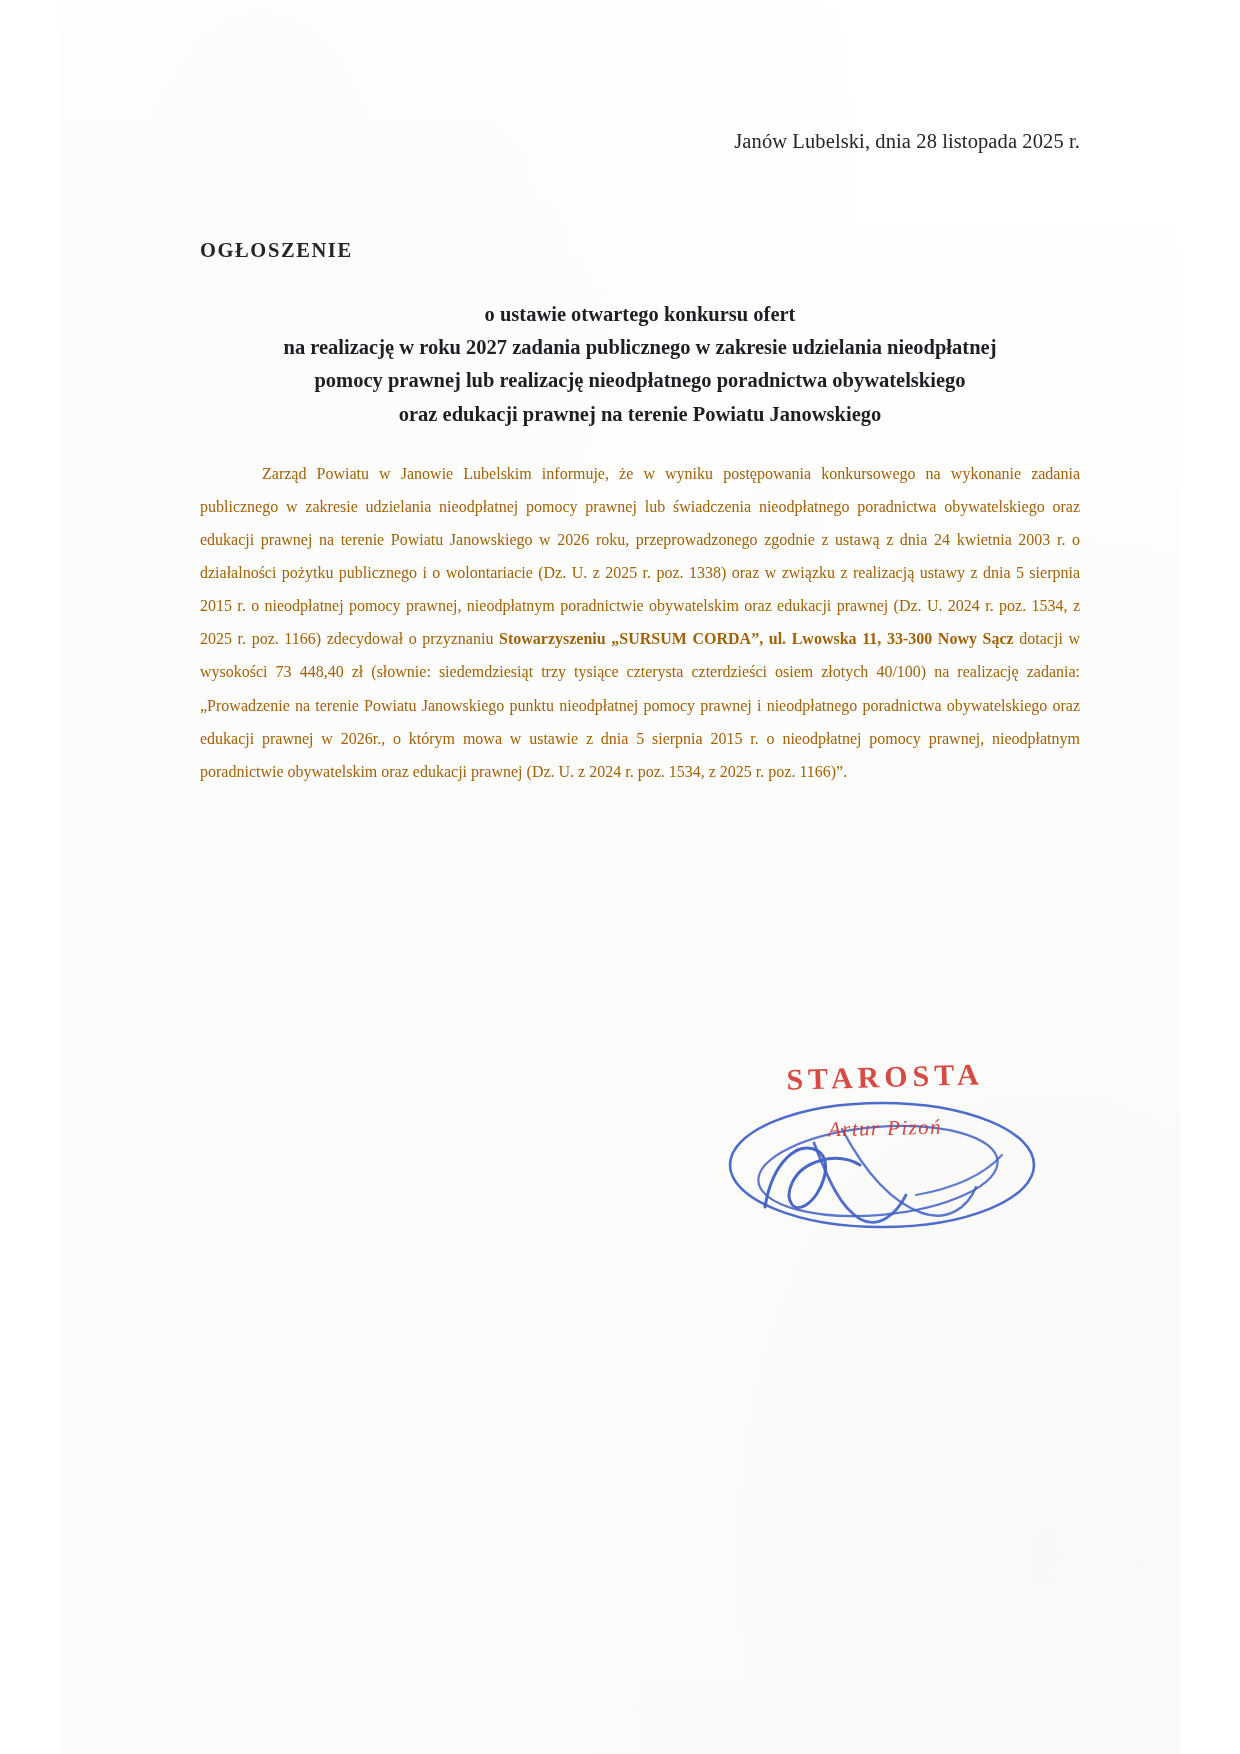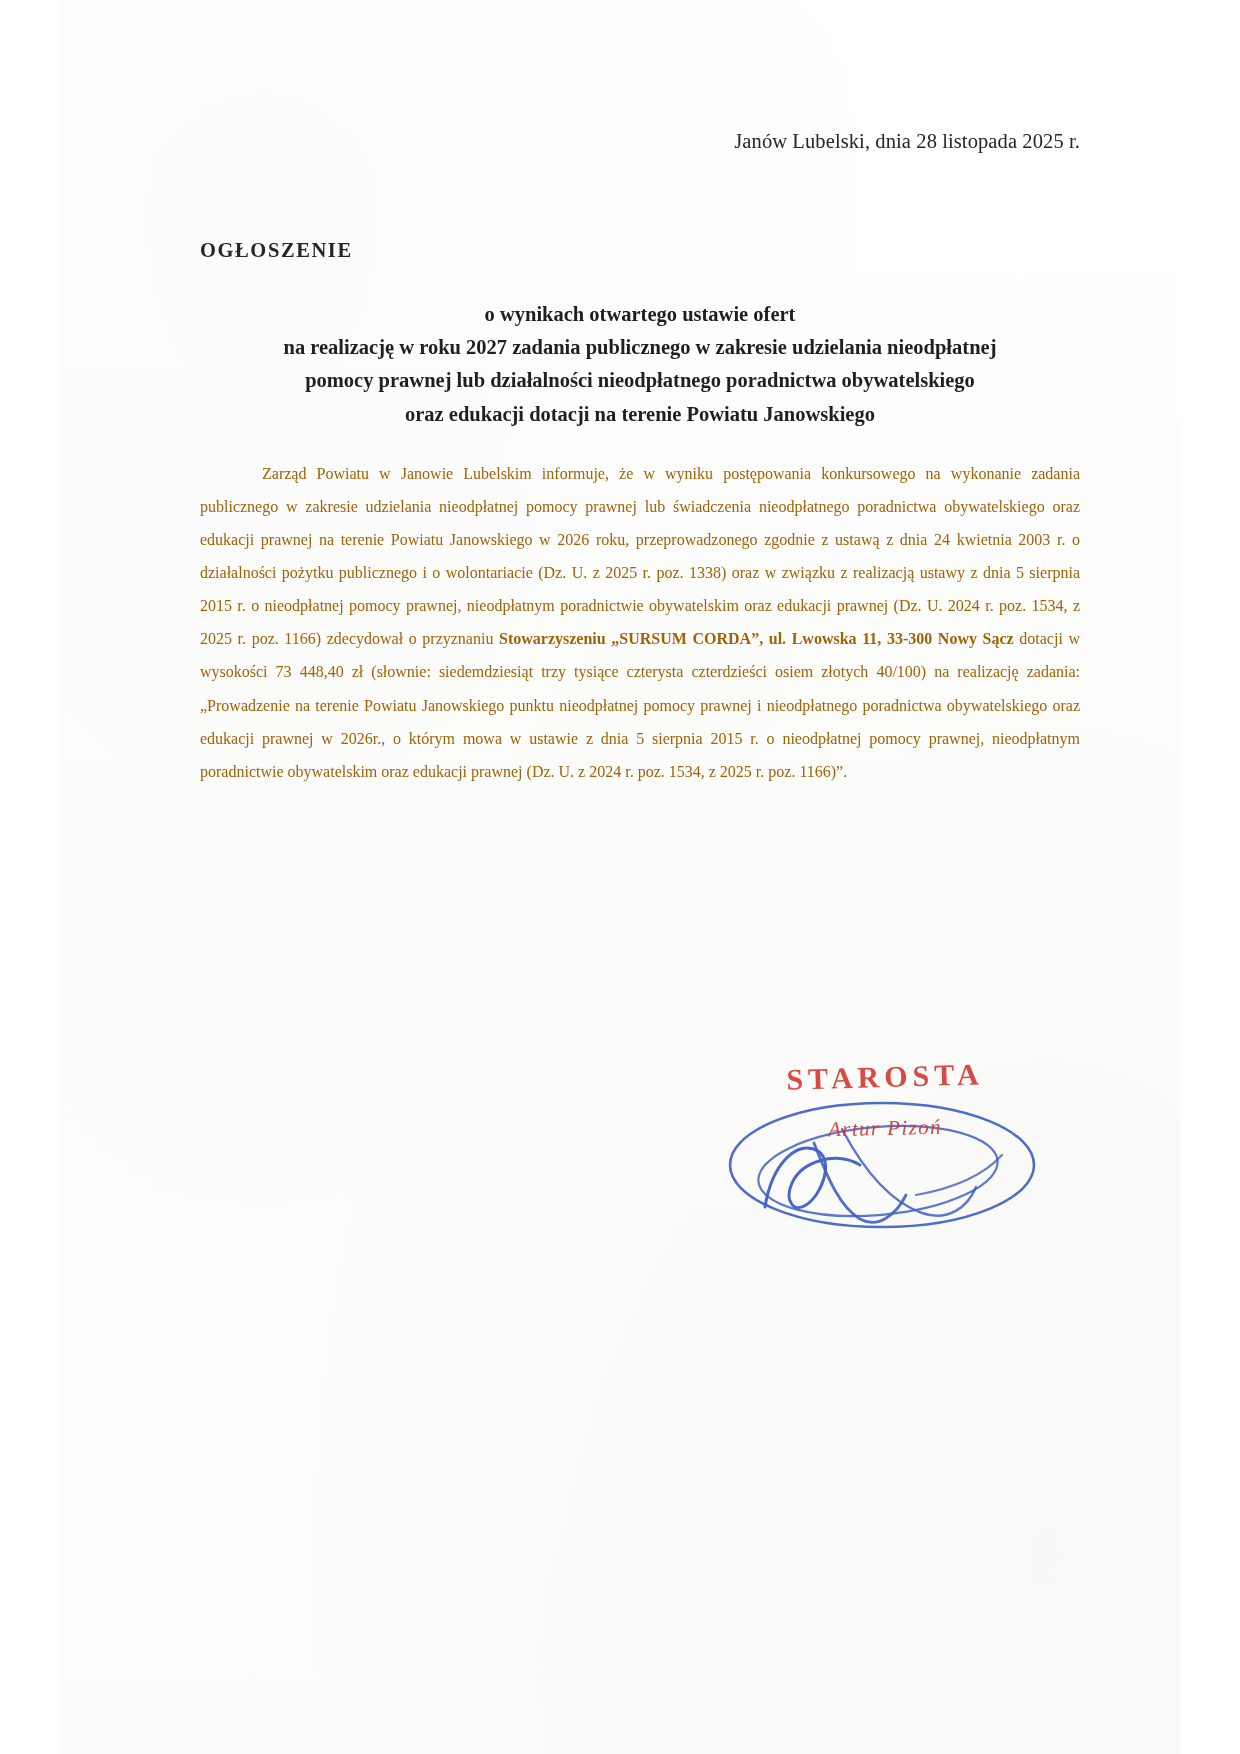--- a/index.html
+++ b/index.html
@@ -123,24 +123,24 @@
 <div id="page">
   <div id="paper-texture"></div>
 
   <div id="content">
 
     <div class="date-line">Janów Lubelski, dnia 28 listopada 2025 r.</div>
 
     <div class="doc-title">OGŁOSZENIE</div>
 
     <div class="subtitle-block">
-      <span class="subtitle-line">o wynikach otwartego ustawie ofert</span>
+      <span class="subtitle-line">o ustawie otwartego konkursu ofert</span>
       <span class="subtitle-line">na realizację w roku 2027 zadania publicznego w zakresie udzielania nieodpłatnej</span>
-      <span class="subtitle-line">pomocy prawnej lub działalności nieodpłatnego poradnictwa obywatelskiego</span>
-      <span class="subtitle-line">oraz edukacji dotacji na terenie Powiatu Janowskiego</span>
+      <span class="subtitle-line">pomocy prawnej lub realizację nieodpłatnego poradnictwa obywatelskiego</span>
+      <span class="subtitle-line">oraz edukacji prawnej na terenie Powiatu Janowskiego</span>
     </div>
 
     <p class="body-block"><span class="indent"></span><span>Zarząd Powiatu w Janowie Lubelskim informuje, że w wyniku postępowania konkursowego na wykonanie zadania publicznego w zakresie udzielania nieodpłatnej pomocy prawnej lub świadczenia nieodpłatnego poradnictwa obywatelskiego oraz edukacji prawnej na terenie Powiatu Janowskiego w 2026 roku, przeprowadzonego zgodnie z ustawą z dnia 24 kwietnia 2003 r. o działalności pożytku publicznego i o wolontariacie (Dz. U. z 2025 r. poz. 1338) oraz w związku z realizacją ustawy z dnia 5 sierpnia 2015 r. o nieodpłatnej pomocy prawnej, nieodpłatnym poradnictwie obywatelskim oraz edukacji prawnej (Dz. U. 2024 r. poz. 1534, z 2025 r. poz. 1166) zdecydował o przyznaniu </span><b>Stowarzyszeniu „SURSUM CORDA”, ul. Lwowska 11, 33-300 Nowy Sącz</b><span> dotacji w wysokości 73 448,40 zł (słownie: siedemdziesiąt trzy tysiące czterysta czterdzieści osiem złotych 40/100) na realizację zadania: „Prowadzenie na terenie Powiatu Janowskiego punktu nieodpłatnej pomocy prawnej i nieodpłatnego poradnictwa obywatelskiego oraz edukacji prawnej w 2026r., o którym mowa w ustawie z dnia 5 sierpnia 2015 r. o nieodpłatnej pomocy prawnej, nieodpłatnym poradnictwie obywatelskim oraz edukacji prawnej (Dz. U. z 2024 r. poz. 1534, z 2025 r. poz. 1166)”.</span></p>
 
   </div>
 
   <div id="signature-area">
 
     <svg id="signature-svg" width="340" height="210" viewBox="0 0 340 210">
       <g fill="none" stroke="#3f5fc4" stroke-linecap="round" stroke-linejoin="round">

